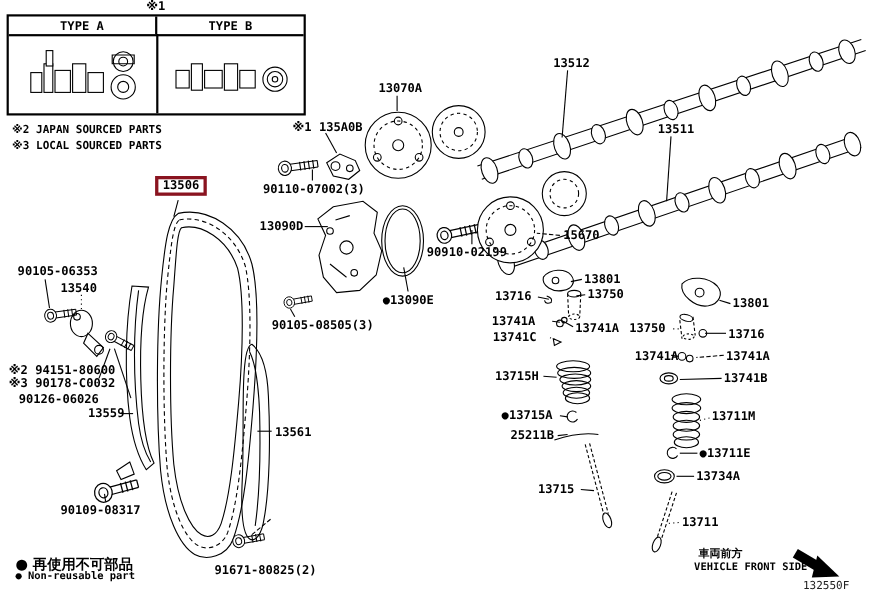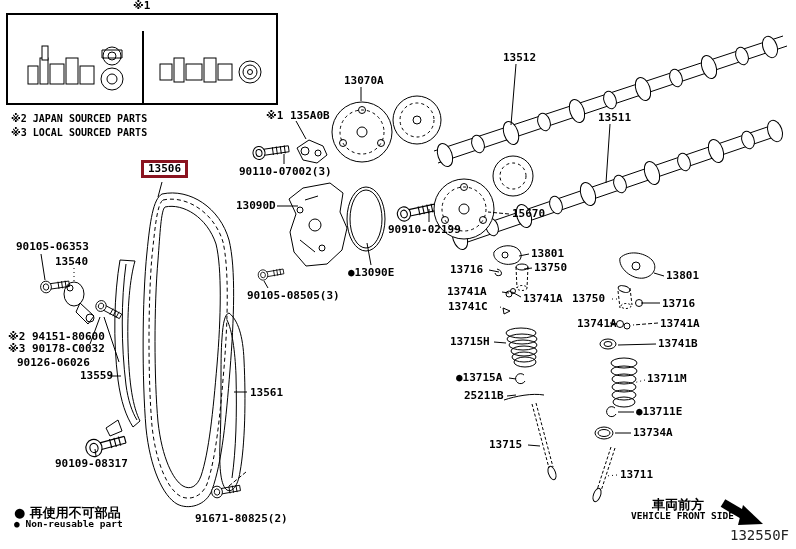--- a/index.html
+++ b/index.html
@@ -11,21 +11,21 @@
   .lbl.hl{border:3px solid #8a1420;padding:0px 4px;background:#fff;}
   .note{position:absolute;font-size:10px;font-weight:bold;white-space:nowrap;text-align:right;}
   .typebox{position:absolute;left:6px;top:13px;width:268px;height:88px;border:2px solid #000;}
   .typebox .hdr{position:absolute;left:0;top:0;right:0;height:16px;border-bottom:2px solid #000;display:flex;}
   .typebox .hdr .cell{flex:1;display:flex;align-items:center;justify-content:center;
        font-size:11px;font-weight:bold;}
   .typebox .hdr .cell:first-child{border-right:2px solid #000;}
   .typebox .vdiv{position:absolute;left:50%;top:16px;bottom:0;width:0;border-left:2px solid #000;}
   .smalltxt{position:absolute;font-size:9.5px;font-weight:bold;white-space:nowrap;}
   .jp{font-family:"DejaVu Sans",sans-serif;}
-  .dwgnum{position:absolute;font-size:14px;font-weight:normal;color:#222;}
+  .dwgnum{position:absolute;font-size:10px;font-weight:normal;color:#222;}
 </style>
 </head>
 <body>
 
 <div id="canvas">
 
 <svg id="art" width="796" height="549" viewBox="0 0 796 549" fill="none" stroke="#000" stroke-width="1">
 
   <g>
     <rect x="28" y="66" width="10" height="18" fill="#fff"></rect>
@@ -315,20 +315,24 @@
   </g>
 
   <g>
     <line x1="723" y1="503" x2="745" y2="516" stroke="#000" stroke-width="9"></line>
     <polygon points="743,505 763,524 738,525" fill="#000" stroke="none"></polygon>
   </g>
 </svg>
 
   <div class="lbl" style="left:133px;top:0px">※1</div>
   <div class="typebox">
+    <div class="hdr">
+      <div class="cell">TYPE A</div>
+      <div class="cell">TYPE B</div>
+    </div>
     <div class="vdiv"></div>
   </div>
 
   <div class="note" style="left:11px;top:113px">※2 JAPAN SOURCED PARTS</div>
   <div class="note" style="left:11px;top:127px">※3 LOCAL SOURCED PARTS</div>
 
   <div class="lbl hl" style="left:141px;top:160px">13506</div>
 
   <div class="lbl" style="left:16px;top:241px">90105-06353</div>
   <div class="lbl" style="left:55px;top:256px">13540</div>
@@ -366,18 +370,18 @@
   <div class="lbl" style="left:464px;top:390px">25211B</div>
   <div class="lbl" style="left:489px;top:439px">13715</div>
   <div class="lbl" style="left:647px;top:373px">13711M</div>
   <div class="lbl" style="left:636px;top:406px">●13711E</div>
   <div class="lbl" style="left:633px;top:427px">13734A</div>
   <div class="lbl" style="left:620px;top:469px">13711</div>
 
   <div class="smalltxt jp" style="left:14px;top:504px;font-size:13px">● 再使用不可部品</div>
   <div class="smalltxt" style="left:14px;top:518px">● Non-reusable part</div>
 
-  <div class="smalltxt jp" style="left:652px;top:496px;font-size:13px">車両前方</div>
+  <div class="smalltxt jp" style="left:635px;top:496px;font-size:10px">車両前方</div>
   <div class="smalltxt" style="left:631px;top:510px">VEHICLE FRONT SIDE</div>
 
   <div class="dwgnum" style="left:730px;top:527px">132550F</div>
 
 </div>
 
 </body></html>

